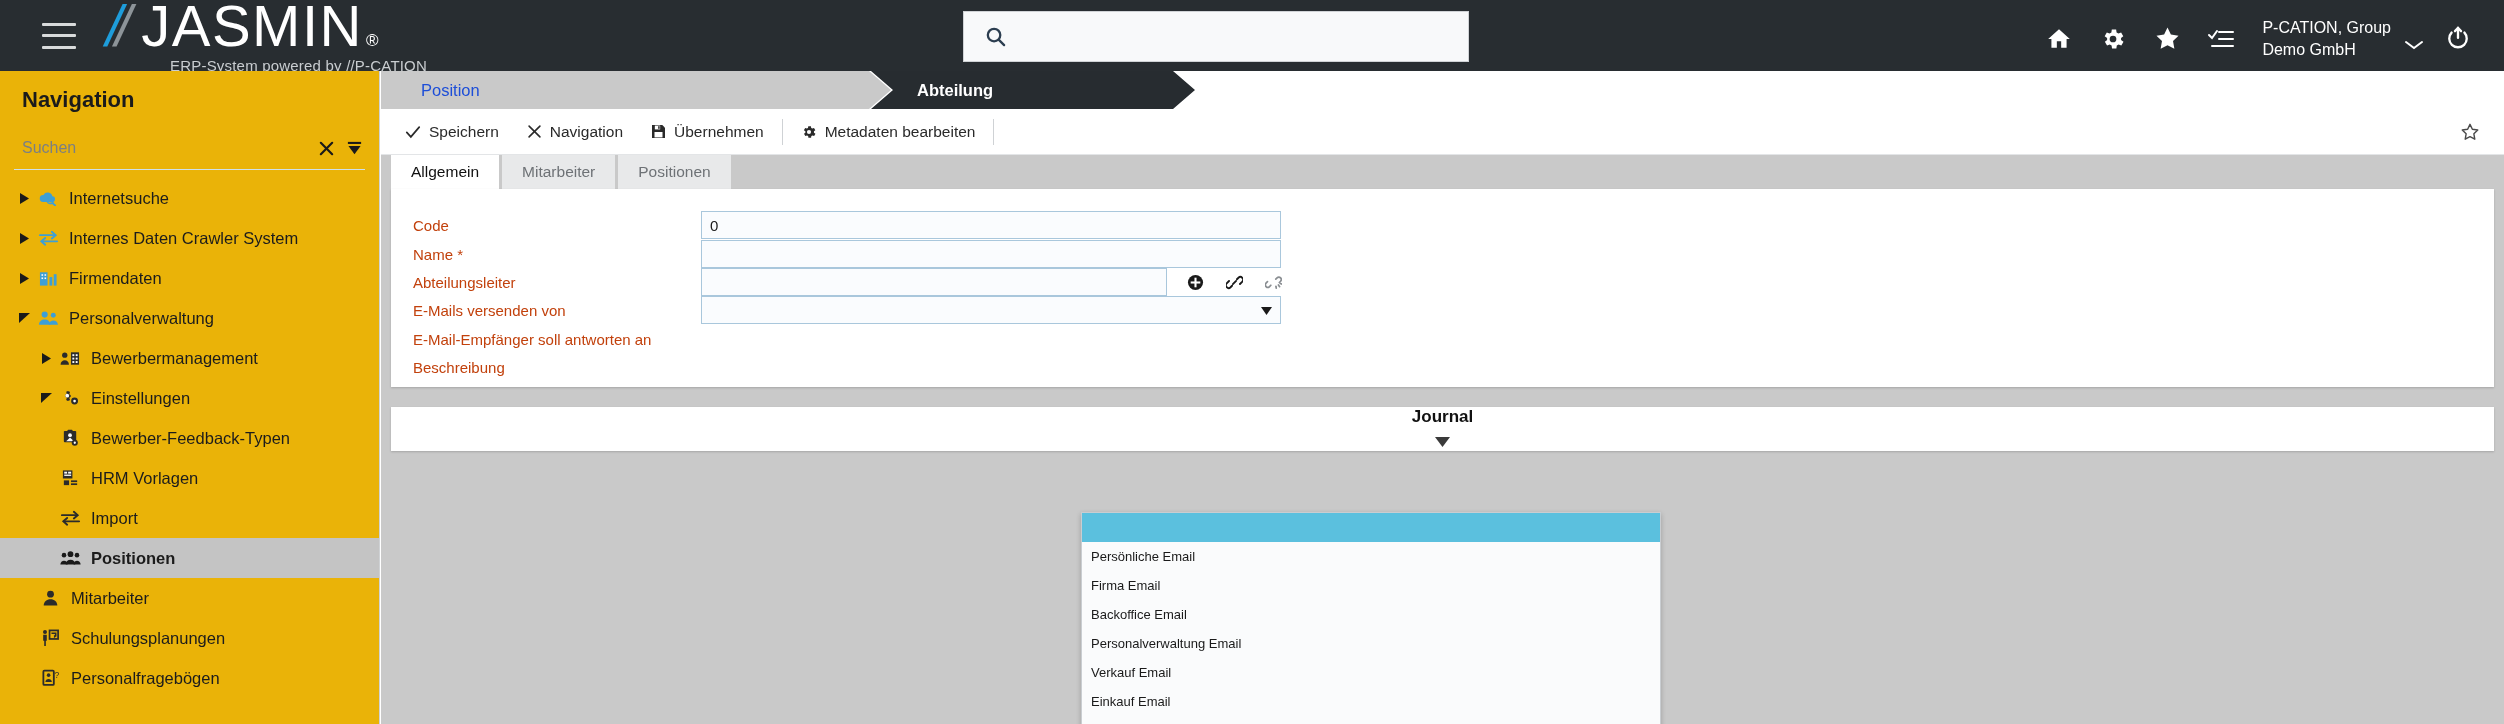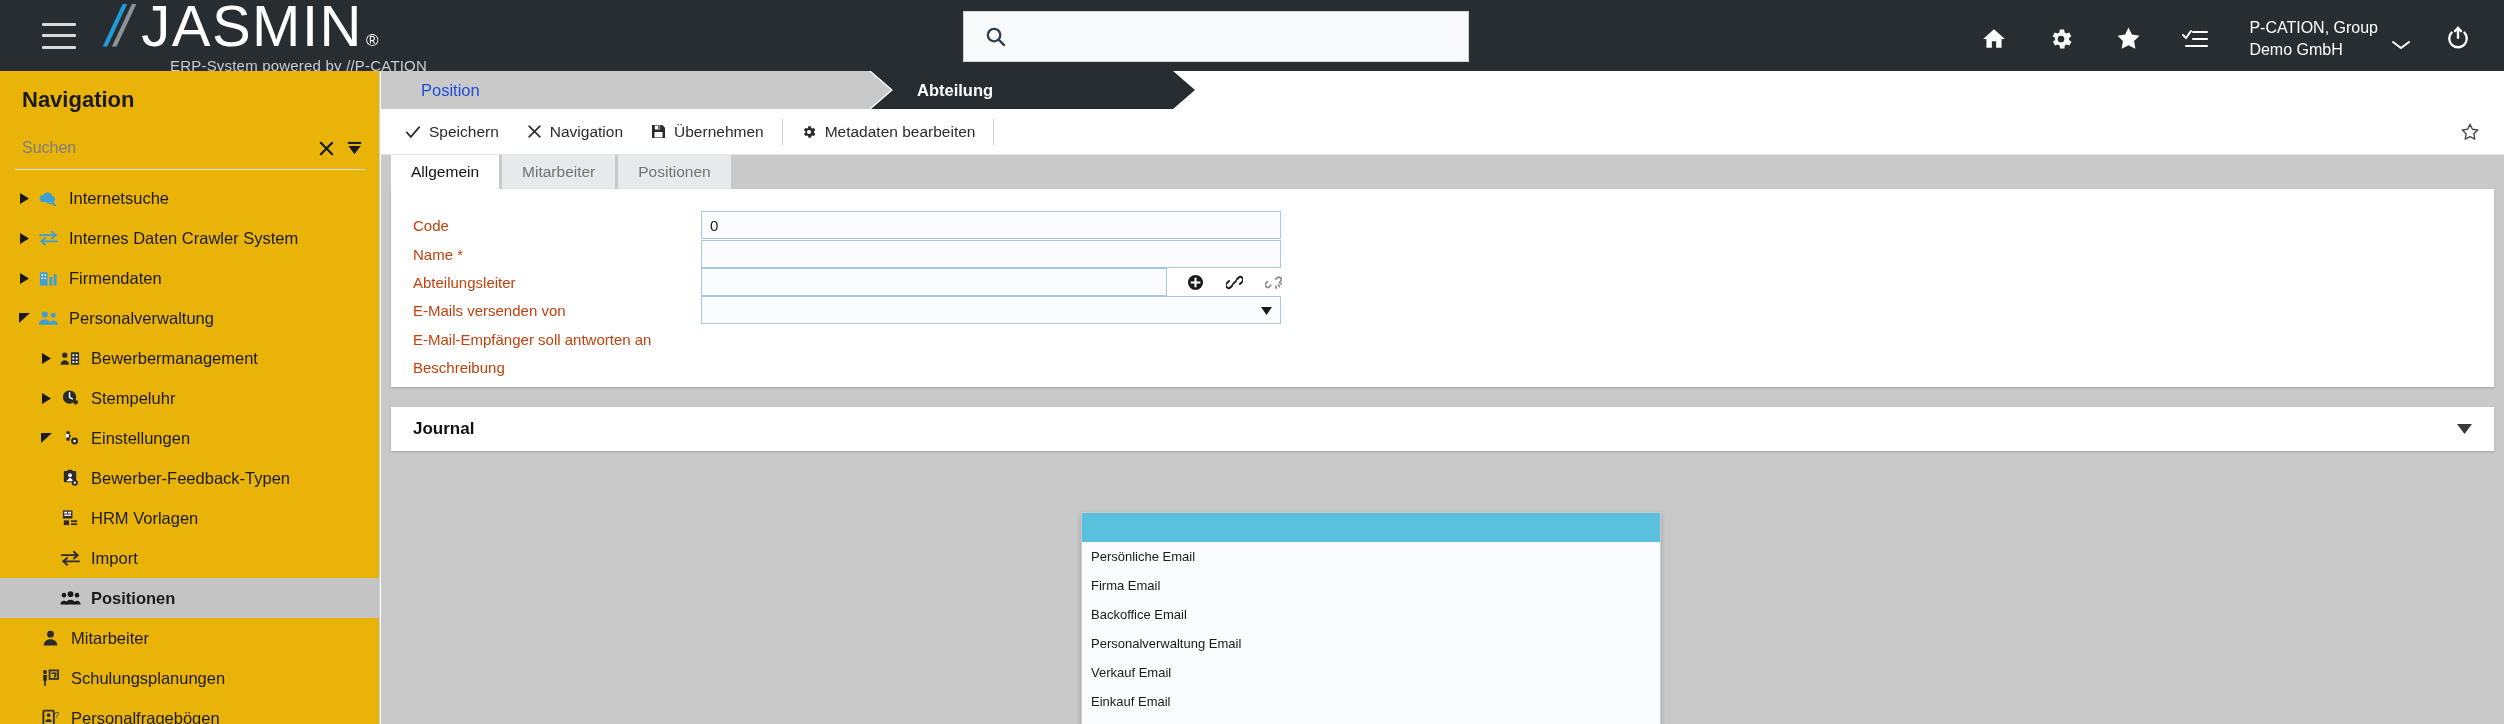--- a/index.html
+++ b/index.html
@@ -47,21 +47,21 @@
   }
   .search-ico { margin-left: 20px; width:23px; height:23px; flex:none; }
   .search-input {
     flex:1; height: 100%; border:0; outline:0; background:transparent;
     font-size: 17px; color:#333; padding: 0 14px;
     font-family:"Liberation Sans", sans-serif;
   }
 
   .header-right {
     position:absolute; right: 0; top: 0; height:77px;
-    display:flex; align-items:center; gap: 13px;
+    display:flex; align-items:center; gap: 0px;
   }
   .hicon {
     width: 54px; height: 71px; display:flex; align-items:center; justify-content:center;
     cursor:pointer;
   }
   .hicon svg { display:block; }
   .user-block {
     display:flex; align-items:center; margin-left: 14px; margin-right: 6px; cursor:pointer;
   }
   .user-names { display:flex; flex-direction:column; line-height:1.35; }
@@ -182,20 +182,21 @@
     width: 580px; height: 28px; border:1px solid #a9c7dc; background:#fafcfe;
     display:flex; align-items:center; justify-content:flex-end;
     padding-right: 8px; cursor:pointer;
   }
 
   .journal {
     margin: 20px 10px 0 10px; background:#ffffff;
     height: 44px; display:flex; align-items:center;
     justify-content: space-between; padding: 0 22px;
     box-shadow: 0 1px 2px rgba(0,0,0,.18);
+    flex-direction: column;
   }
   .journal-title { font-size: 17px; font-weight:bold; color:#111; }
 
   
   .dropdown {
     position:absolute; z-index: 50;
     left: 700px; top: 441px;
     width: 580px;
     background:#fafbfc;
     border: 1px solid #c9cdd1;
@@ -393,36 +394,20 @@
             <rect x="16.5" y="4" width="2" height="2" fill="#fafbfc"></rect>
           <rect x="13" y="7.6" width="2" height="2" fill="#fafbfc"></rect>
             <rect x="16.5" y="7.6" width="2" height="2" fill="#fafbfc"></rect>
           <rect x="13" y="11.2" width="2" height="2" fill="#fafbfc"></rect>
             <rect x="16.5" y="11.2" width="2" height="2" fill="#fafbfc"></rect>
         </svg>
         </span>
       <span class="tlabel">Bewerbermanagement</span>
     </div>
 
-    <div class="tnode lvl1">
-      <span class="tarrow">
-        <svg width="9" height="11" viewBox="0 0 9 11" fill="#1a1a1a">
-            <path d="M0 0 L9 5.5 L0 11 Z"></path>
-          </svg>
-        </span>
-      <span class="tico">
-        <svg width="19" height="18" viewBox="0 0 20 18" fill="#2b2b2b">
-          <circle cx="9" cy="8" r="7"></circle>
-          <line x1="9" y1="3.5" x2="9" y2="8.3" stroke="#fafbfc" stroke-width="1.5" stroke-linecap="round"></line>
-          <line x1="9" y1="8.3" x2="12" y2="10" stroke="#fafbfc" stroke-width="1.5" stroke-linecap="round"></line>
-          <circle cx="15.5" cy="13.5" r="2.4"></circle>
-        </svg>
-        </span>
-      <span class="tlabel">Stempeluhr</span>
-    </div>
 
     <div class="tnode lvl1">
       <span class="tarrow">
         <svg width="11" height="10" viewBox="0 0 11 10" fill="#1a1a1a">
             <path d="M0 0 L11 0 L0 10 Z"></path>
           </svg>
         </span>
       <span class="tico">
         <svg width="20" height="18" viewBox="0 0 21 18" fill="#2b2b2b">
           <path d="M8.2 2.3l.9.5.9-.5.9 1.6-.6.8.3 1 .9.3v1.8l-.9.3-.3 1 .6.8-.9 1.6-.9-.5-.9.5-.9-1.6.6-.8-.3-1-.9-.3V5.5l.9-.3.3-1-.6-.8Z" transform="translate(-2,-1) scale(1.15)"></path>

